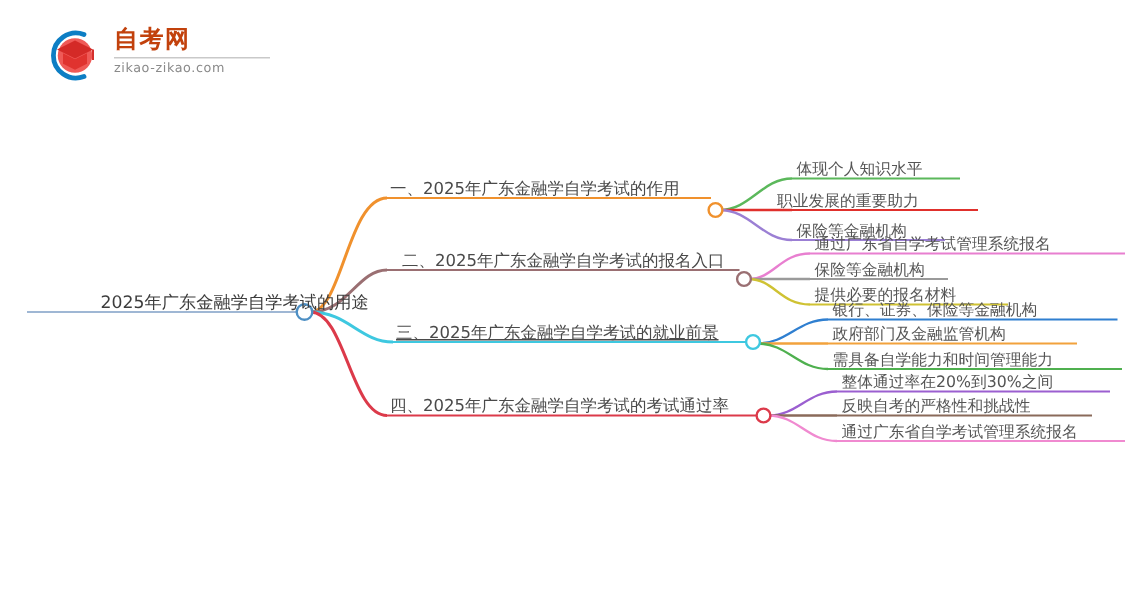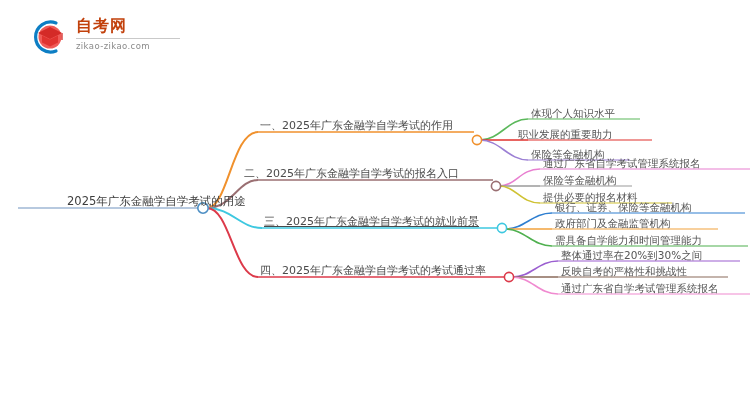--- a/index.html
+++ b/index.html
@@ -155,21 +155,21 @@
   <circle cx="203" cy="208" r="5.2" fill="#ffffff" stroke="#4d8fc4" stroke-width="1.6"></circle>
   <circle cx="477" cy="140" r="4.6" fill="#ffffff" stroke="#f0912d" stroke-width="1.6"></circle>
   <circle cx="496" cy="186" r="4.6" fill="#ffffff" stroke="#9a6f72" stroke-width="1.6"></circle>
   <circle cx="502" cy="228" r="4.6" fill="#ffffff" stroke="#3ec8e0" stroke-width="1.6"></circle>
   <circle cx="509" cy="277" r="4.6" fill="#ffffff" stroke="#dc3a4a" stroke-width="1.6"></circle>
 </svg>
 
 <div class="node node-root" style="left:20px; top:194px;">2025年广东金融学自学考试的用途</div>
 
 <div class="node node-branch" style="left:260px; top:119px;">一、2025年广东金融学自学考试的作用</div>
-<div class="node node-branch" style="left:244px; top:167px;text-align:center;">二、2025年广东金融学自学考试的报名入口</div>
+<div class="node node-branch" style="left:268px; top:167px;text-align:center;">二、2025年广东金融学自学考试的报名入口</div>
 <div class="node node-branch" style="left:264px; top:215px;text-decoration:underline;">三、2025年广东金融学自学考试的就业前景</div>
 <div class="node node-branch" style="left:260px; top:264px;">四、2025年广东金融学自学考试的考试通过率</div>
 
 <div class="node node-leaf" style="left:531px; top:106px;">体现个人知识水平</div>
 <div class="node node-leaf" style="left:518px; top:127px;">职业发展的重要助力</div>
 <div class="node node-leaf" style="left:531px; top:147px;">保险等金融机构</div>
 
 <div class="node node-leaf" style="left:543px; top:156px;">通过广东省自学考试管理系统报名</div>
 <div class="node node-leaf" style="left:543px; top:173px;">保险等金融机构</div>
 <div class="node node-leaf" style="left:543px; top:190px;">提供必要的报名材料</div>

